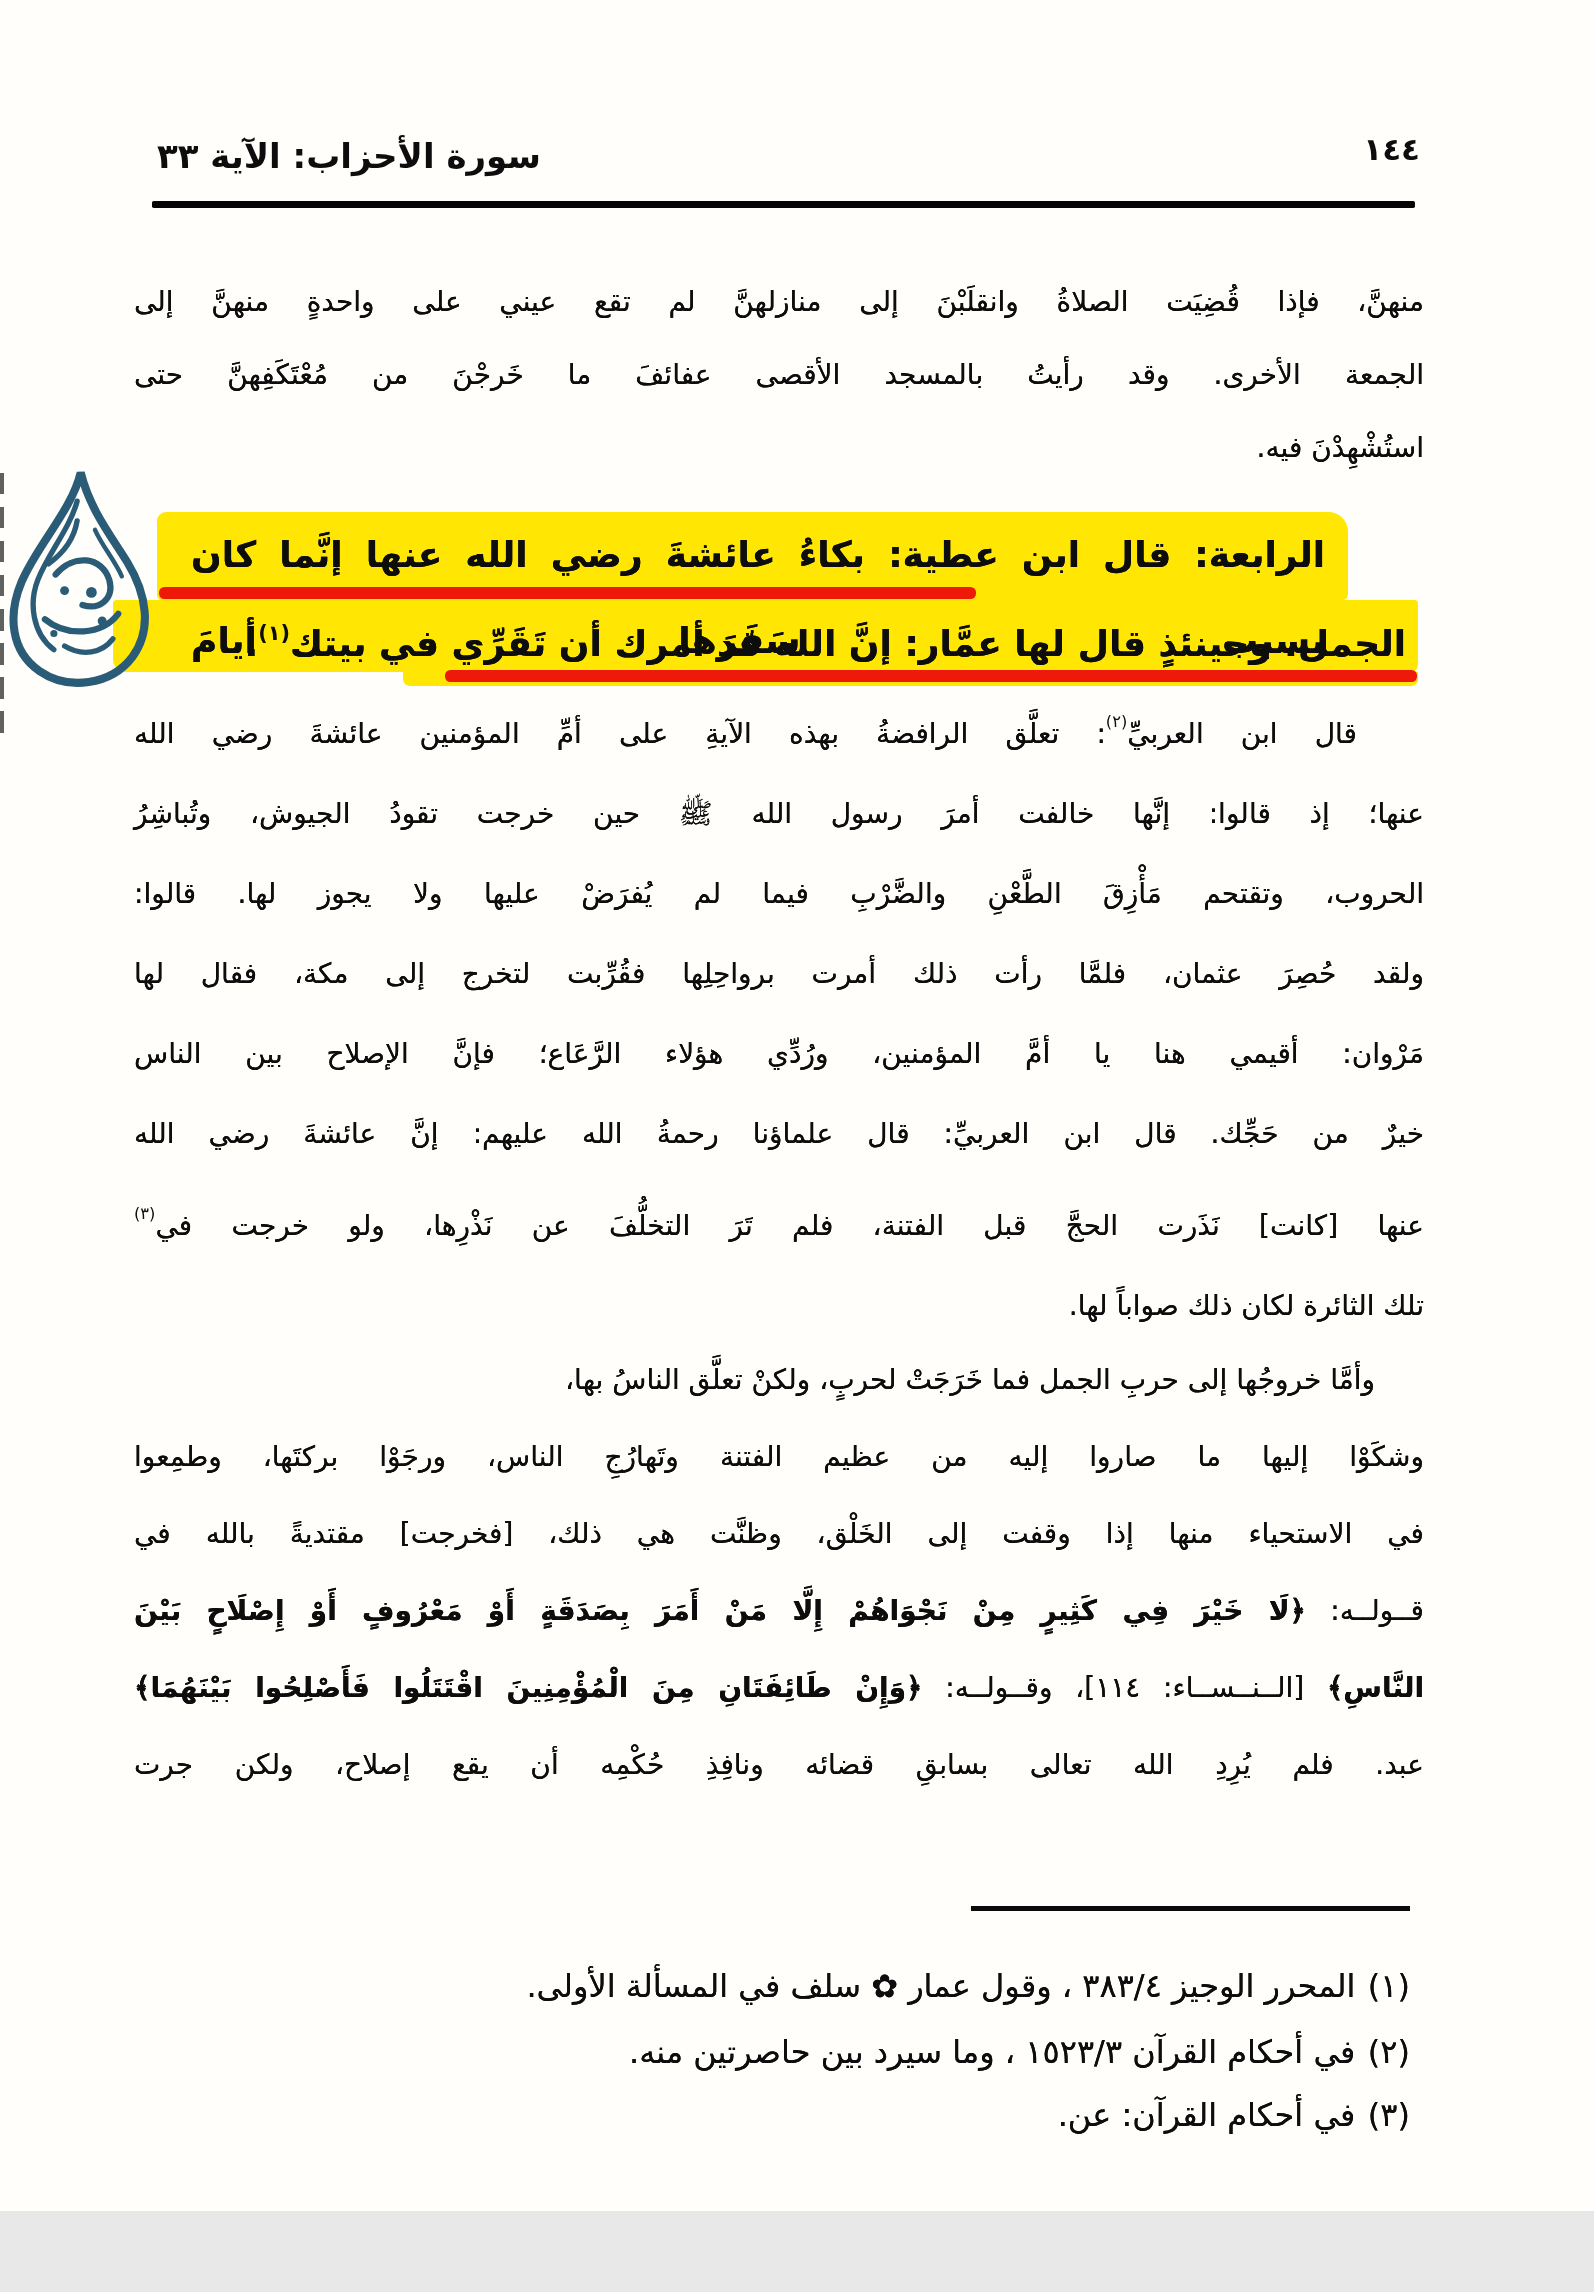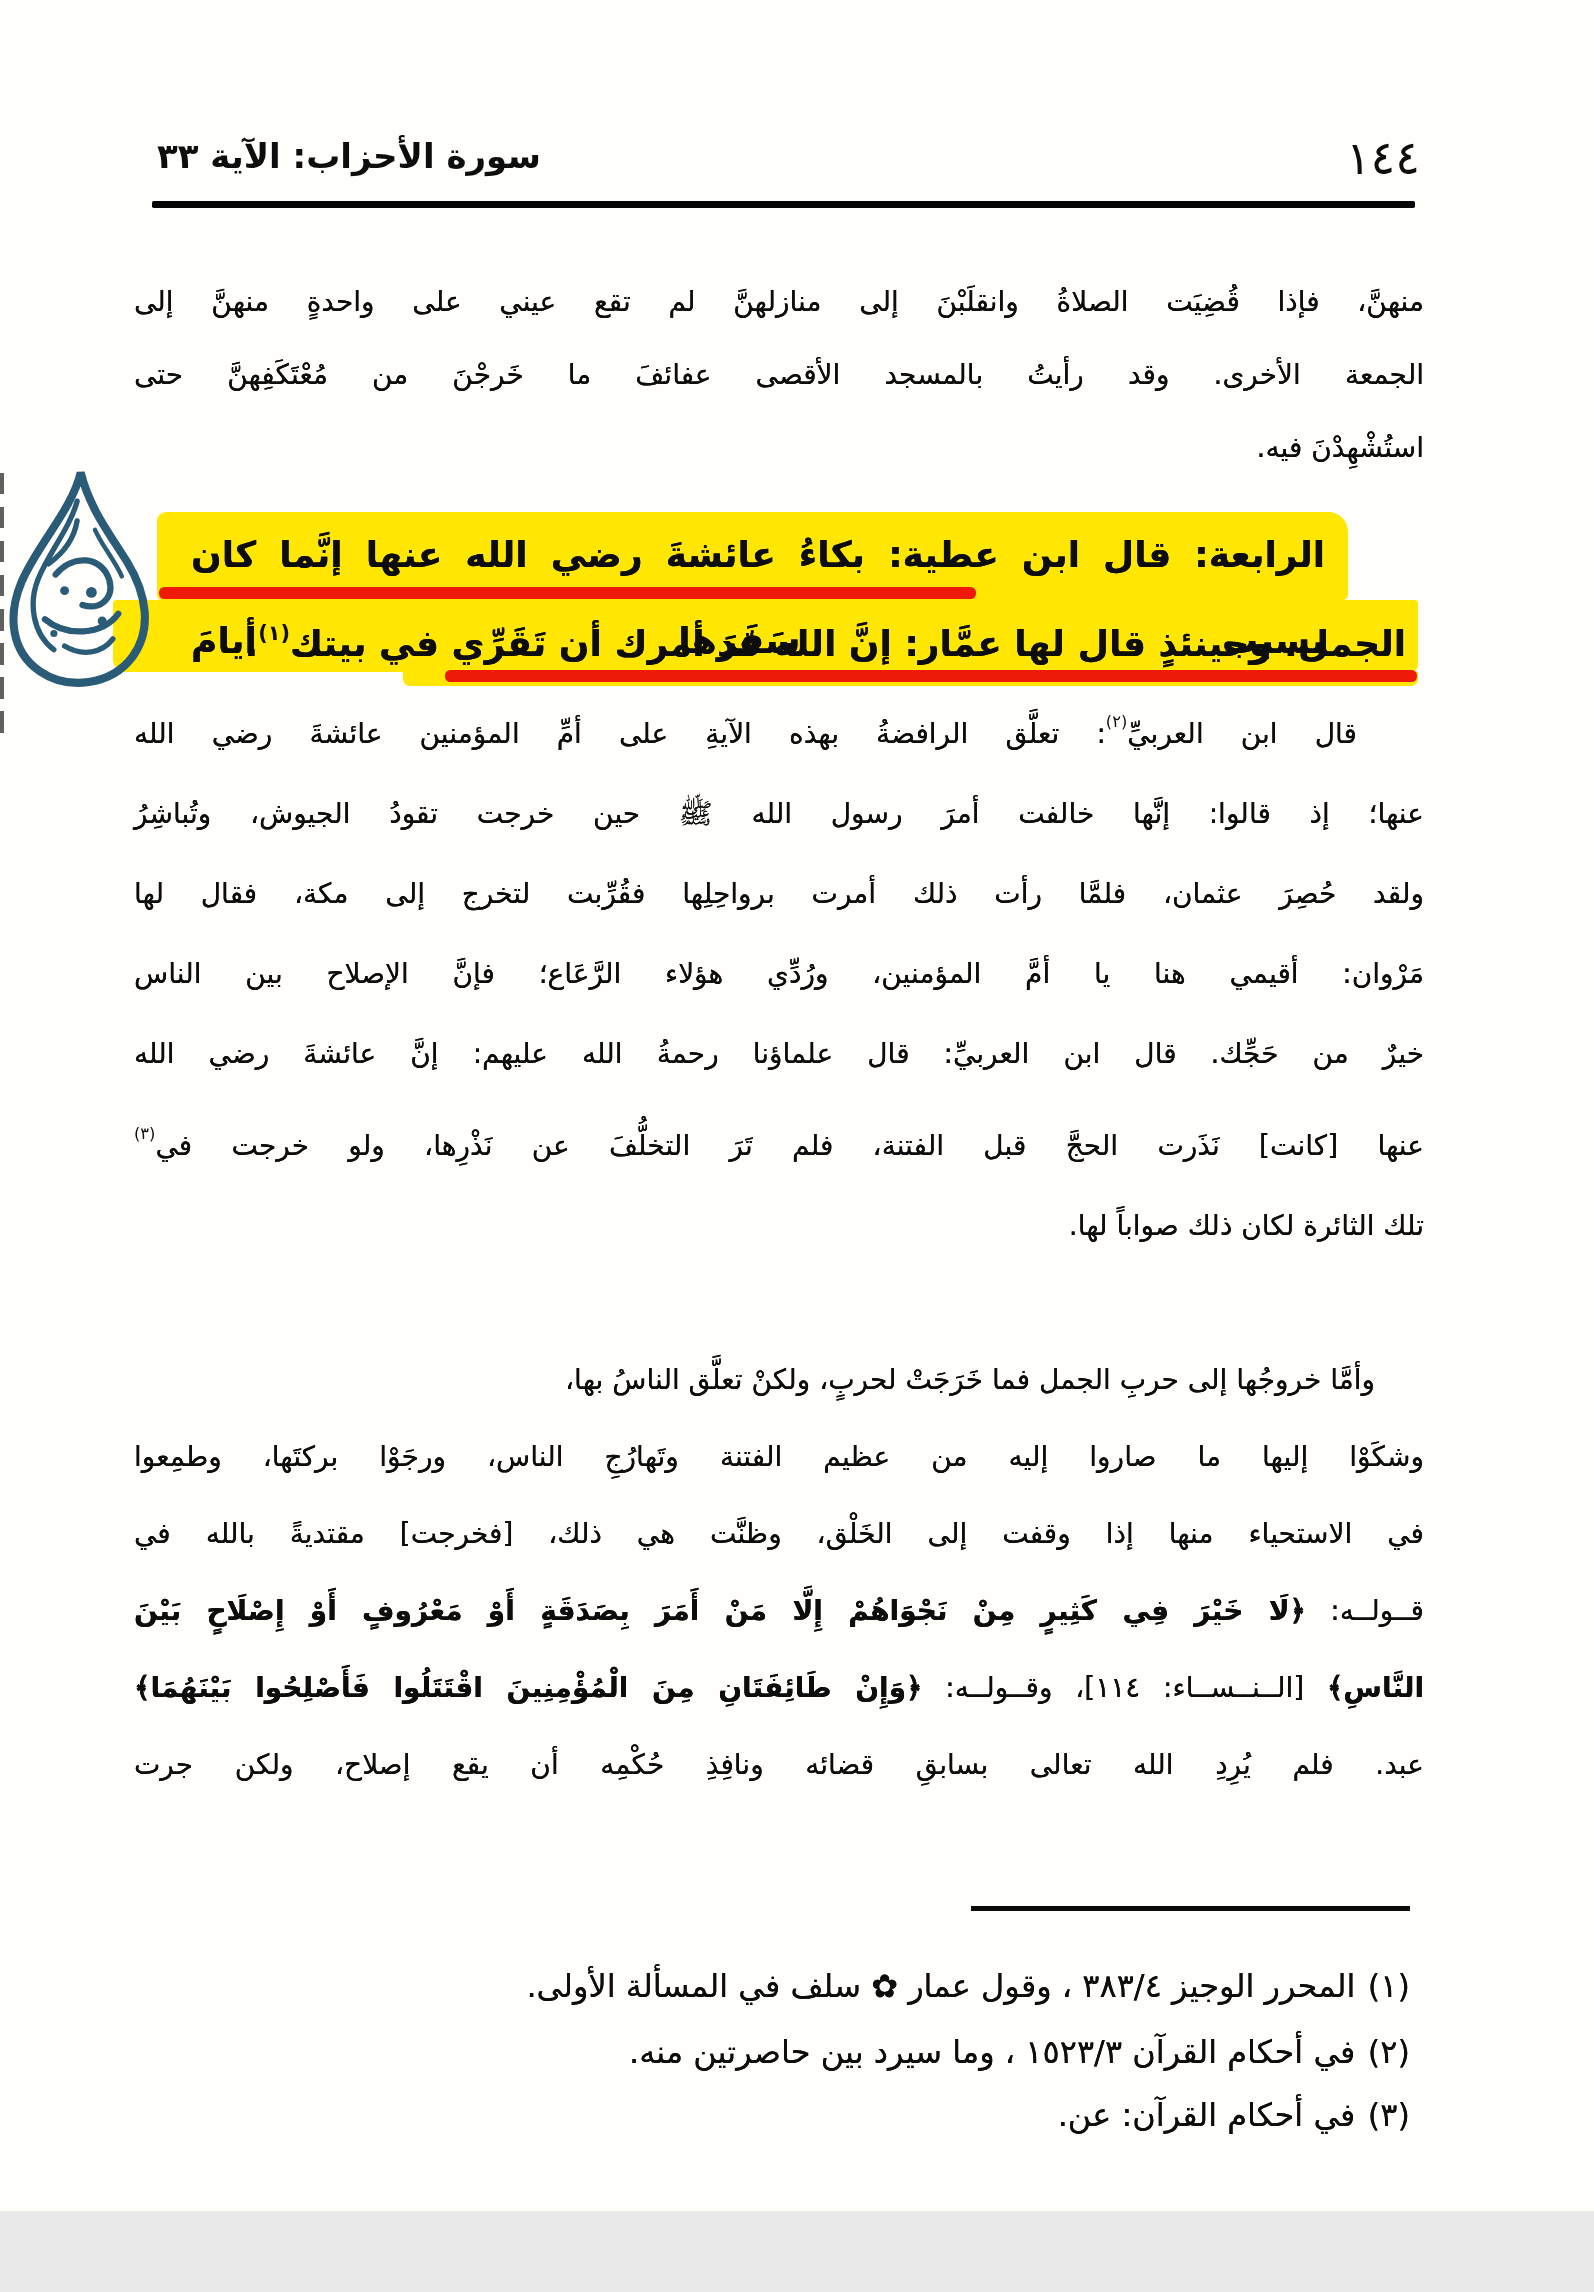--- a/index.html
+++ b/index.html
@@ -13,21 +13,21 @@
     color:#0d0d0d;
   }
   
   .section-title{
     position:absolute;left:157px;top:136px;
     font-size:34px;font-weight:bold;white-space:nowrap;
     letter-spacing:0px;
   }
   .page-number{
     position:absolute;left:1348px;top:131px;width:72px;
-    font-size:46px;font-weight:normal;text-align:right;white-space:nowrap;
+    font-size:31px;font-weight:bold;text-align:right;white-space:nowrap;
   }
   .header-rule{
     position:absolute;left:152px;top:201px;width:1263px;height:7.2px;
     background:#050505;border-radius:1.8px;
   }
   
   .para{position:absolute;left:134px;right:170px;font-size:28px;}
   .para .line{
     text-align:justify;text-align-last:justify;
     text-shadow:0 0 0.5px currentColor;
@@ -110,20 +110,21 @@
   <div class="hl-line hl-line1">الرابعة: قال ابن عطية: بكاءُ عائشةَ رضي الله عنها إنَّما كان بسبب سَفَرَها أيامَ</div>
   <div class="hl-line hl-line2">
     <span>الجمل، وحينئذٍ قال لها عمَّار: إنَّ الله قد أمرك أن تَقَرِّي في بيتك</span><sup class="ref">(١)</sup><span>.</span>
   </div>
 
   <div class="para p2">
     <div class="line indent1">
       <span>قال ابن العربيِّ</span><sup class="ref">(٢)</sup><span>: تعلَّق الرافضةُ بهذه الآيةِ على أمِّ المؤمنين عائشةَ رضي الله</span>
     </div>
     <div class="line">عنها؛ إذ قالوا: إنَّها خالفت أمرَ رسول الله ﷺ حين خرجت تقودُ الجيوش، وتُباشِرُ</div>
+    <div class="line">الحروب، وتقتحم مَأْزِقَ الطَّعْنِ والضَّرْبِ فيما لم يُفرَضْ عليها ولا يجوز لها. قالوا:</div>
     <div class="line">ولقد حُصِرَ عثمان، فلمَّا رأت ذلك أمرت برواحِلِها فقُرِّبت لتخرج إلى مكة، فقال لها</div>
     <div class="line">مَرْوان: أقيمي هنا يا أمَّ المؤمنين، ورُدِّي هؤلاء الرَّعَاع؛ فإنَّ الإصلاح بين الناس</div>
     <div class="line">خيرٌ من حَجِّك. قال ابن العربيِّ: قال علماؤنا رحمةُ الله عليهم: إنَّ عائشةَ رضي الله</div>
     <div class="line">
       <span>عنها [كانت] نَذَرت الحجَّ قبل الفتنة، فلم تَرَ التخلُّفَ عن نَذْرِها، ولو خرجت في</span><sup class="ref">(٣)</sup>
     </div>
     <div class="line short">تلك الثائرة لكان ذلك صواباً لها.</div>
   </div>
 
   <div class="para p3">

